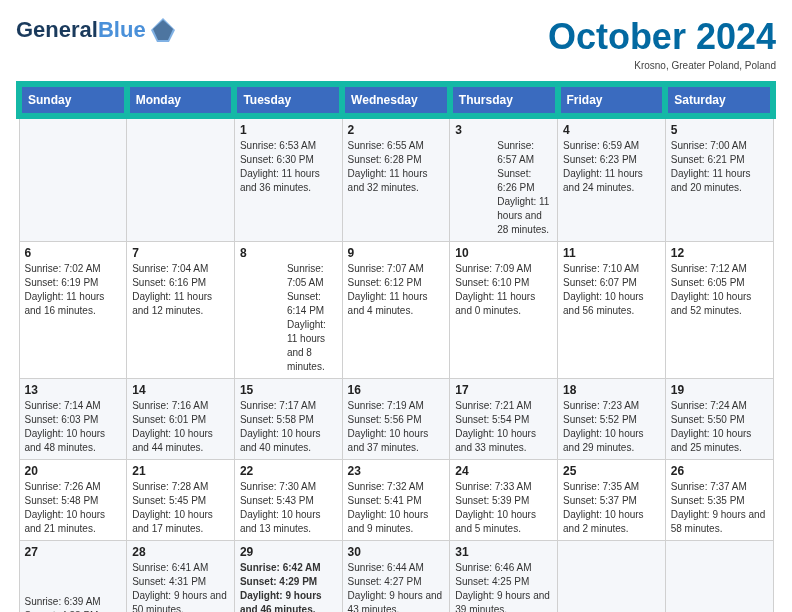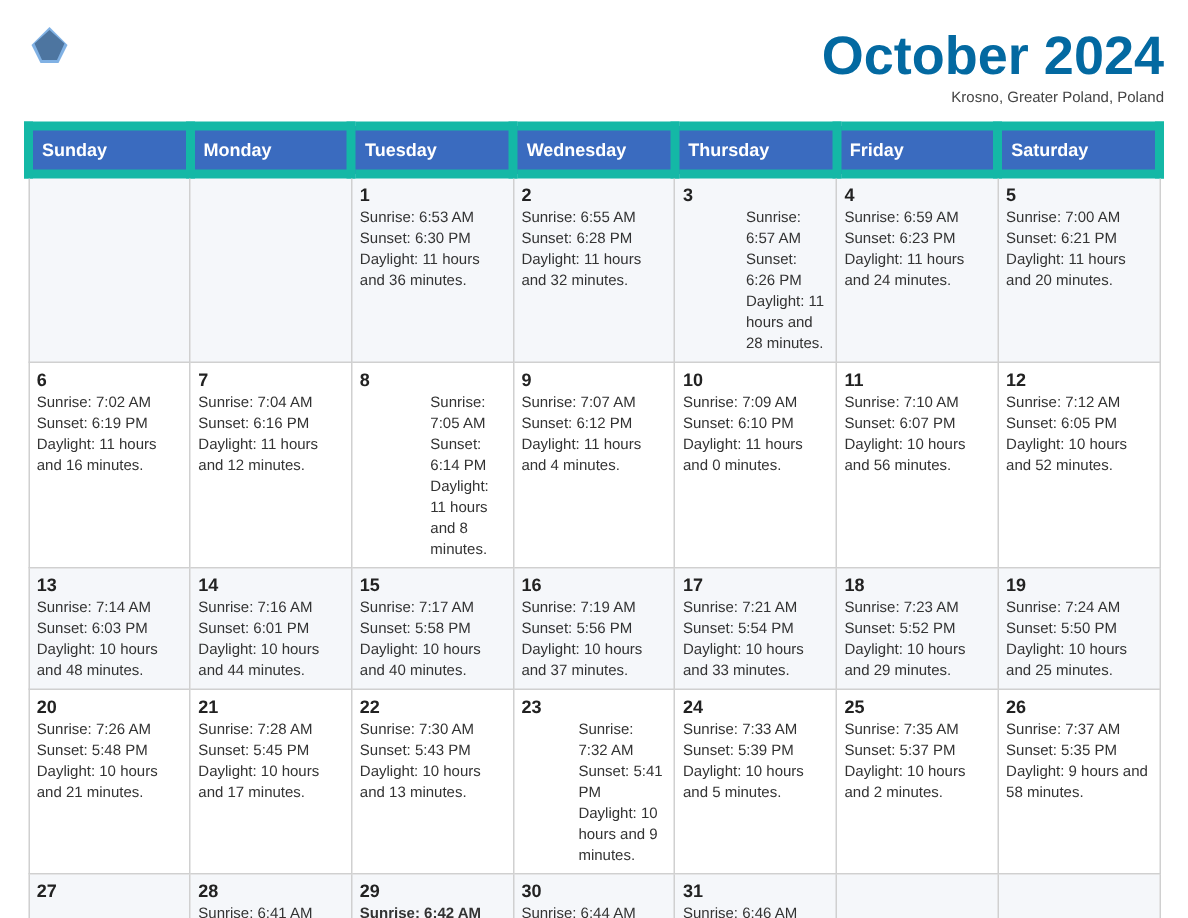--- a/index.html
+++ b/index.html
@@ -89,20 +89,21 @@
       line-height: 1.4;
     }
   </style>
 </head>
 <body>
 
 <div class="header">
   <div class="logo">
     <div>
       <div style="display:flex;align-items:center;">
+        <span class="logo-text">General<span>Blue</span></span>
         <svg class="logo-icon" viewBox="0 0 28 28" xmlns="http://www.w3.org/2000/svg">
           <polygon points="14,2 26,14 20,26 8,26 2,14" fill="#4a90d9" opacity="0.7"></polygon>
           <polygon points="14,4 24,13 19,24 9,24 4,13" fill="#1a3a5c" opacity="0.5"></polygon>
         </svg>
       </div>
     </div>
   </div>
   <div class="title-block">
     <div class="month-title">October 2024</div>
     <div class="location">Krosno, Greater Poland, Poland</div>
@@ -258,21 +259,21 @@
 Daylight: 10 hours and 17 minutes.</div>
         </td>
         <td>
           <span class="day-num">22</span>
           <div class="day-detail" style="white-space: pre-line;">Sunrise: 7:30 AM
 Sunset: 5:43 PM
 Daylight: 10 hours and 13 minutes.</div>
         </td>
         <td>
           <span class="day-num">23</span>
-          <div class="day-detail" style="white-space: pre-line; margin-left: 38px;">Sunrise: 7:32 AM
+          <div class="day-detail" style="white-space: pre-line;">Sunrise: 7:32 AM
 Sunset: 5:41 PM
 Daylight: 10 hours and 9 minutes.</div>
         </td>
         <td>
           <span class="day-num">24</span>
           <div class="day-detail" style="white-space: pre-line;">Sunrise: 7:33 AM
 Sunset: 5:39 PM
 Daylight: 10 hours and 5 minutes.</div>
         </td>
         <td>

